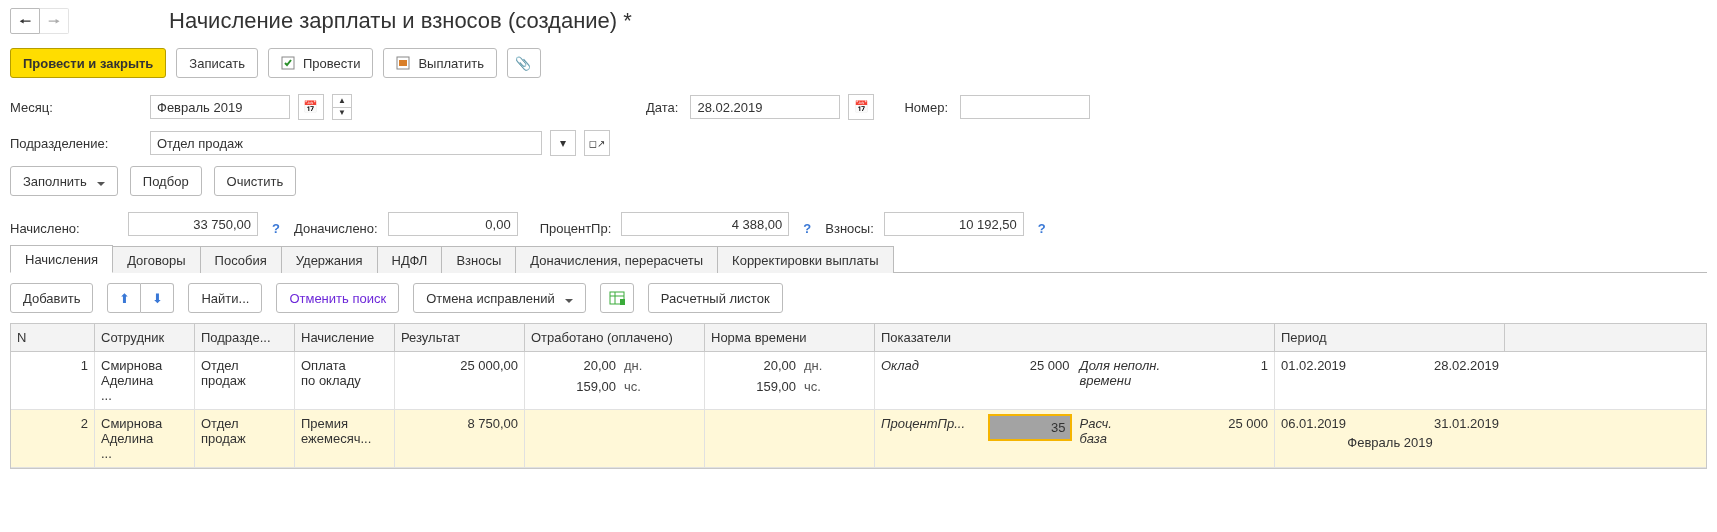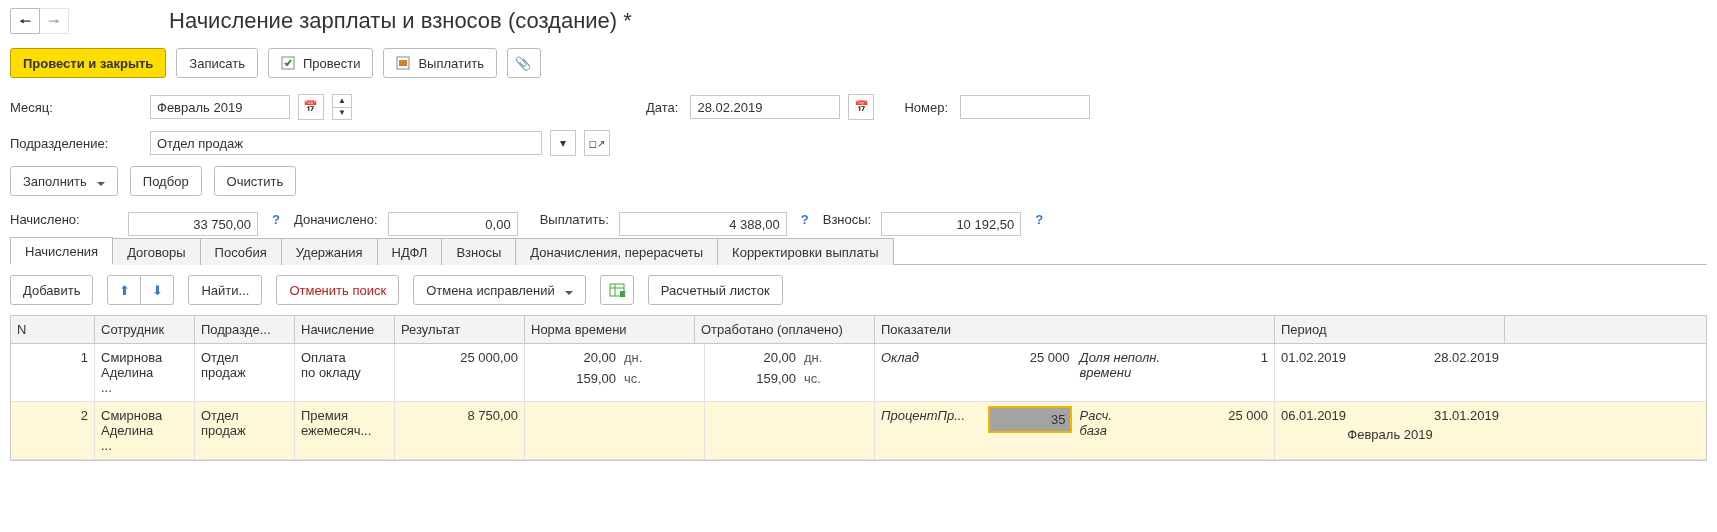--- a/index.html
+++ b/index.html
@@ -61,21 +61,21 @@
     font-size: 13px;
     cursor: pointer;
     white-space: nowrap;
   }
   .btn.yellow {
     background: #ffdd00;
     border-color: #b59d00;
     font-weight: bold;
   }
   .btn.icon-only { padding: 0; width: 32px; justify-content: center; }
-  .btn.disabled { color: #b91c1c; }
+  .btn.disabled { color: #6d28d9; }
   .ico { display: inline-block; width: 16px; height: 16px; }
   
   .form-row {
     display: flex;
     align-items: center;
     gap: 8px;
     margin-bottom: 10px;
   }
   .form-row .label {
     width: 132px;
@@ -130,22 +130,23 @@
     border-left: 4px solid transparent;
     border-right: 4px solid transparent;
   }
   .btn-row {
     display: flex;
     gap: 12px;
     margin-bottom: 16px;
   }
   .totals-row {
     display: flex;
-    align-items: flex-start;
+    align-items: flex-end;
     gap: 8px;
+    margin-bottom: 8px;
   }
   .totals-row .label { margin-right: 2px; }
   .totals-row .input { width: 130px; }
   
   .tabs {
     display: flex;
     border-bottom: 1px solid #bbb;
     align-items: flex-end;
   }
   .tab {
@@ -325,21 +326,21 @@
 
   <div class="totals-row">
     <span class="label" style="width:108px">Начислено:</span>
     <div class="input num">33 750,00</div>
     <span class="help-q">?</span>
 
     <span class="label">Доначислено:</span>
     <div class="input num">0,00</div>
 
     <span style="width:6px"></span>
-    <span class="label">Выплатить:</span>
+    <span class="label">ПроцентПр:</span>
     <div class="input num" style="width:168px">4 388,00</div>
     <span class="help-q">?</span>
 
     <span class="label">Взносы:</span>
     <div class="input num" style="width:140px">10 192,50</div>
     <span class="help-q">?</span>
   </div>
 
   <div class="tabs" id="tabs">
       <div class="tab active">Начисления</div>
@@ -381,22 +382,22 @@
     <div class="btn">Расчетный листок</div>
   </div>
 
   <div class="grid">
     <div class="grid-header">
       <div class="cell c-n" style="text-align:left">N</div>
       <div class="cell c-emp">Сотрудник</div>
       <div class="cell c-dep">Подразде...</div>
       <div class="cell c-accr">Начисление</div>
       <div class="cell c-res" style="text-align:left">Результат</div>
+      <div class="cell c-work">Отработано (оплачено)</div>
       <div class="cell c-norm">Норма времени</div>
-      <div class="cell c-work">Отработано (оплачено)</div>
       <div class="cell c-ind">Показатели</div>
       <div class="cell c-per">Период</div>
     </div>
     <div class="grid-body" id="grid-body">
         <div class="grid-row">
           <div class="cell c-n num">1</div>
           <div class="cell c-emp" style="white-space:normal">Смирнова<br>Аделина<br>...</div>
           <div class="cell c-dep" style="white-space:normal">Отдел<br>продаж</div>
           <div class="cell c-accr" style="white-space:normal">Оплата<br>по окладу</div>
           <div class="cell c-res num">25 000,00</div>

